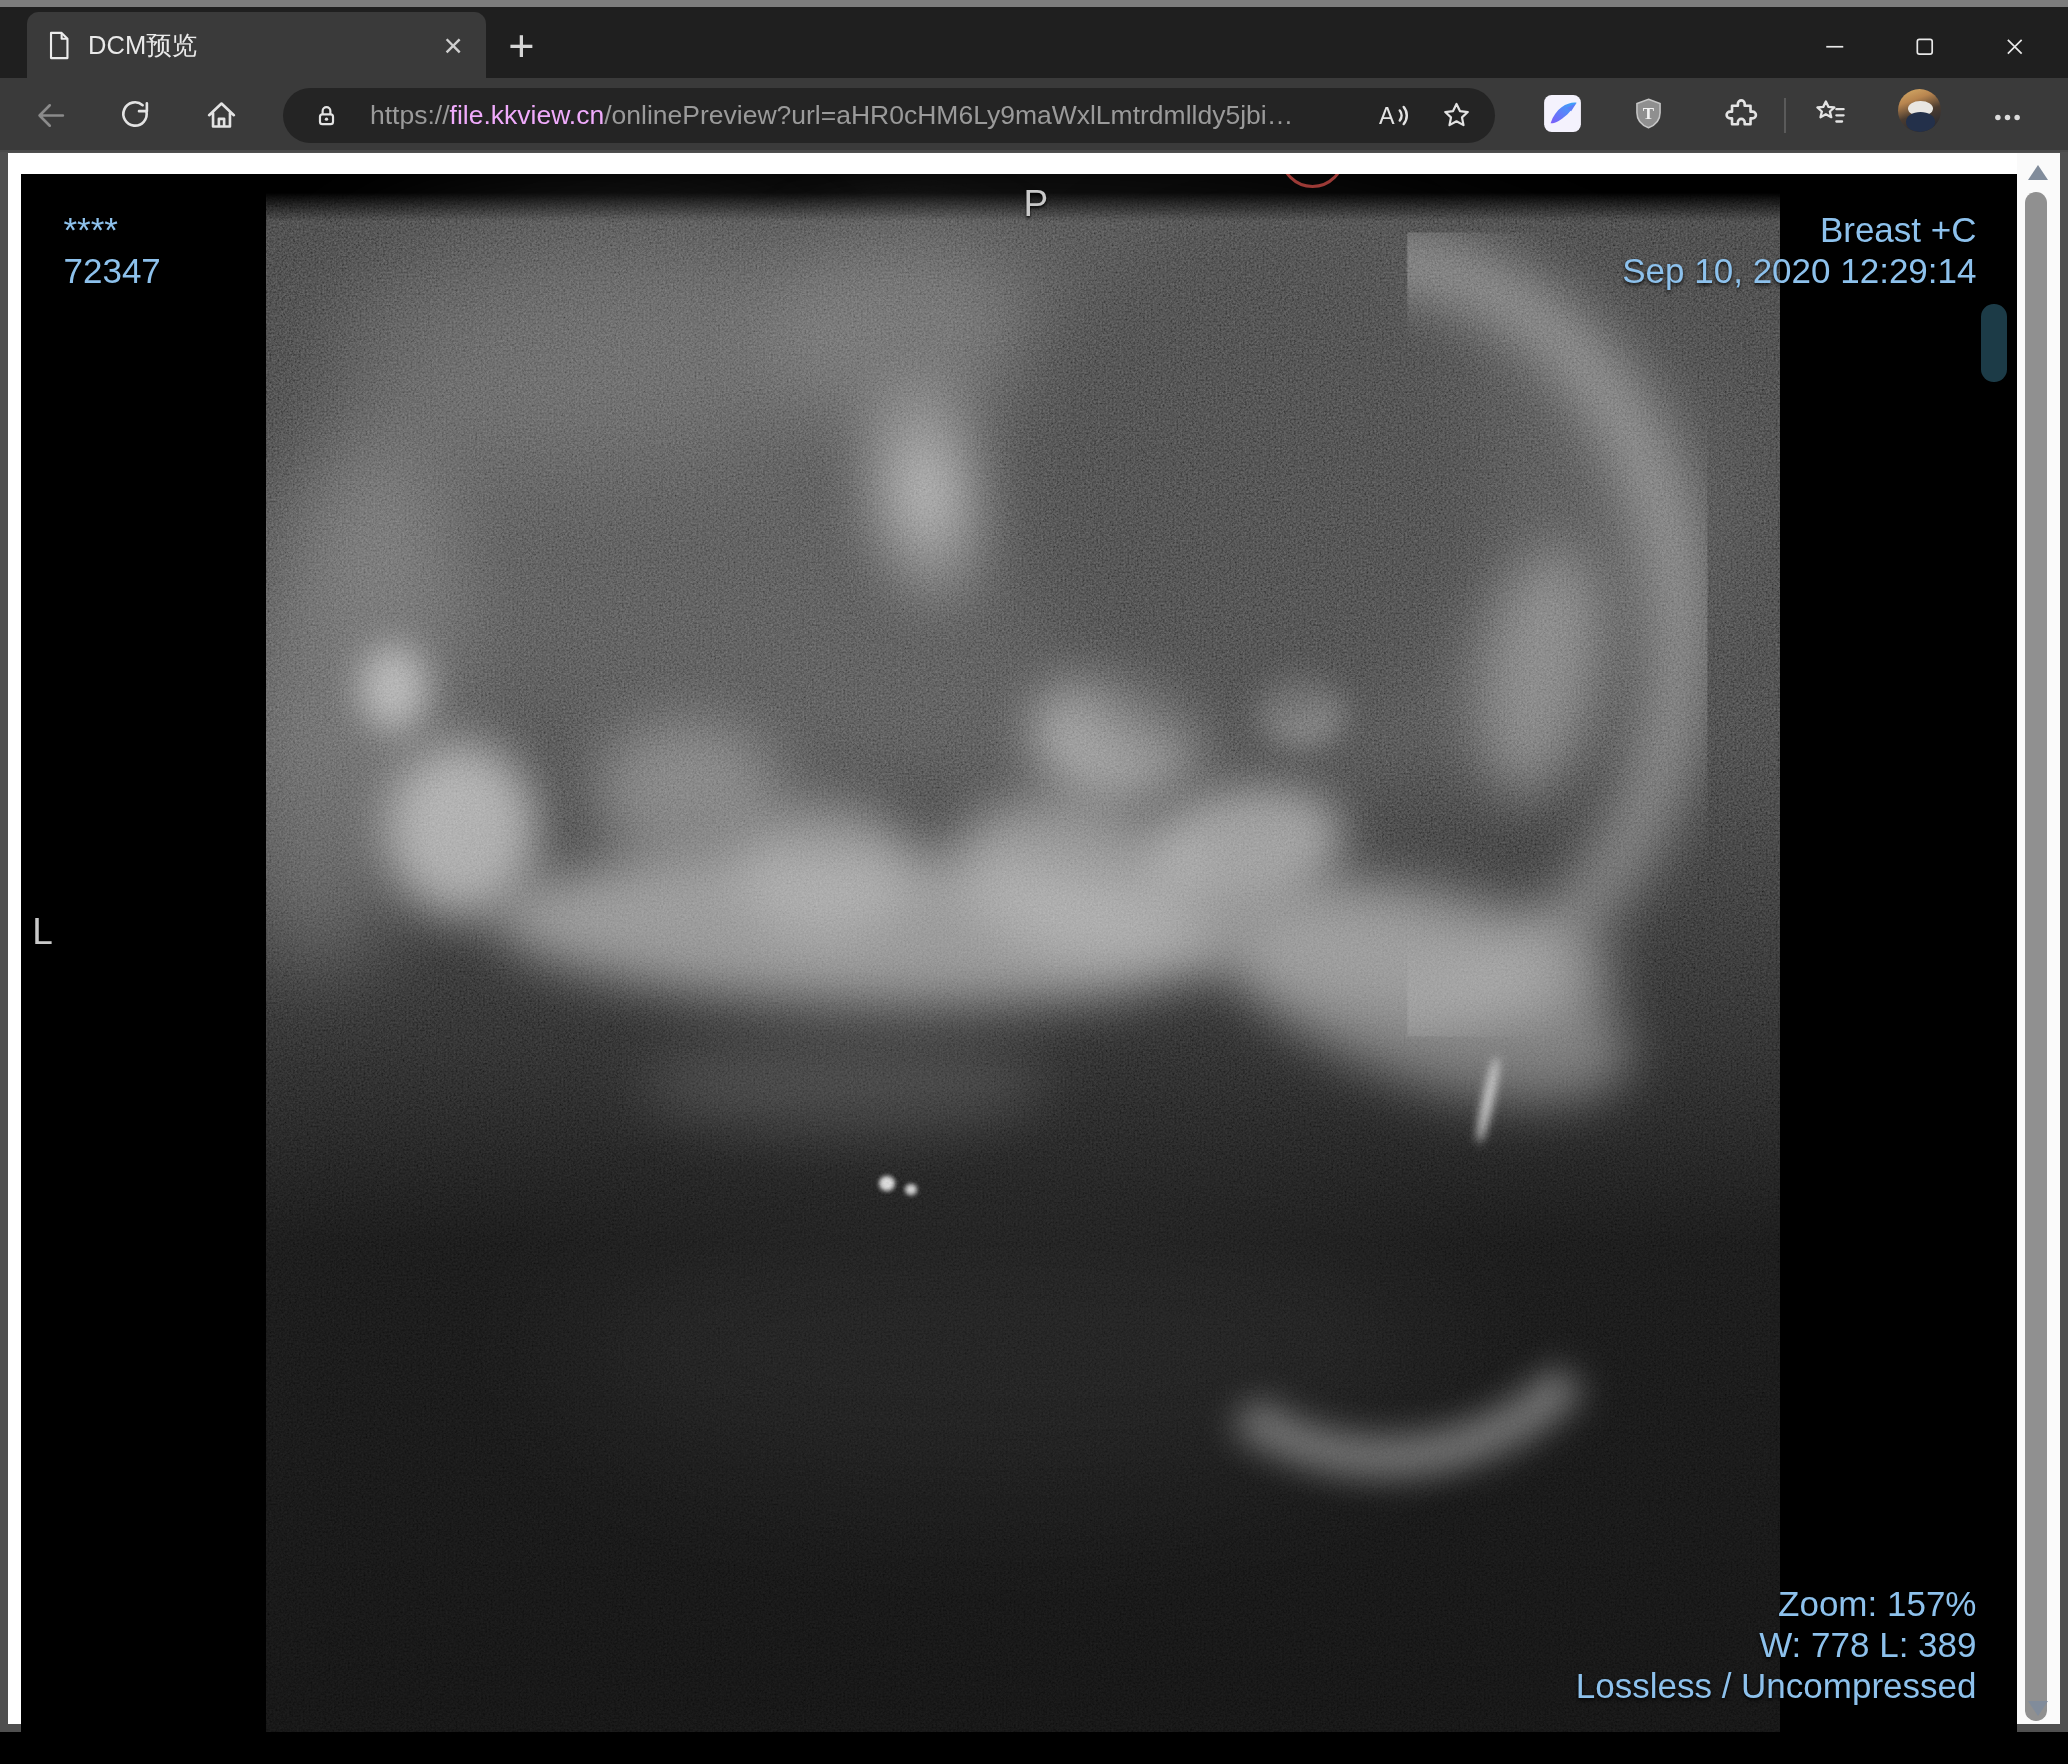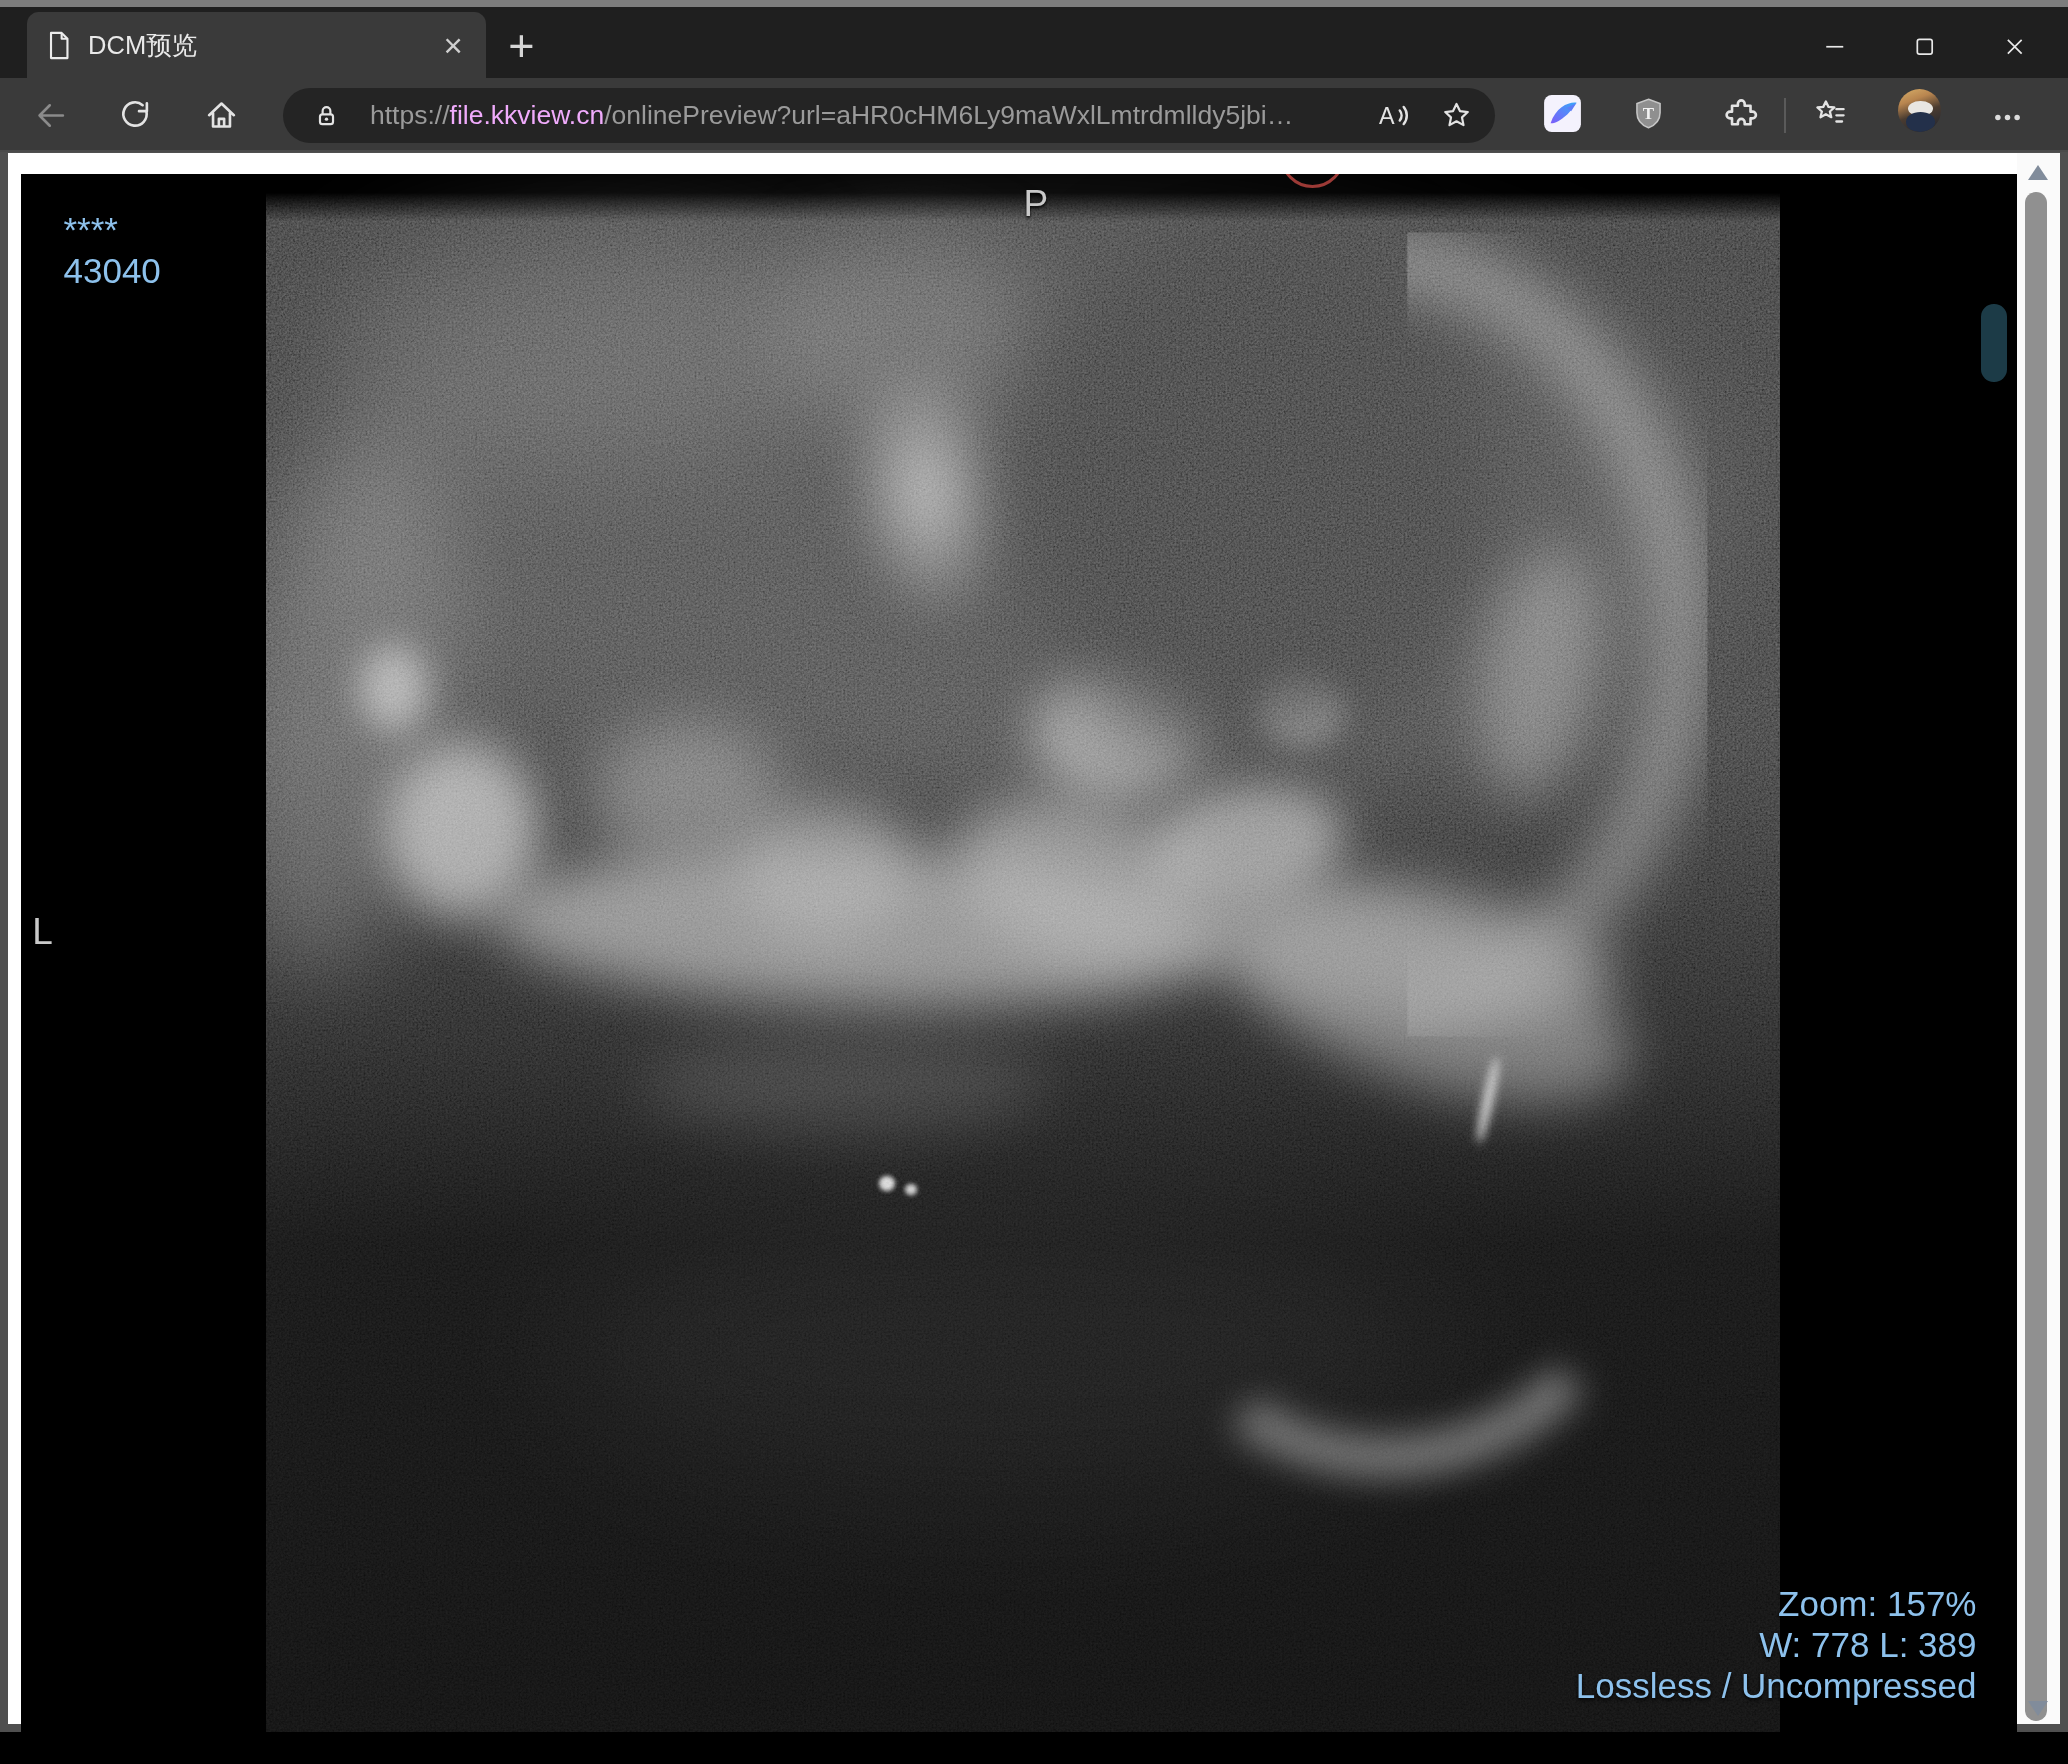--- a/index.html
+++ b/index.html
@@ -254,21 +254,25 @@
           </filter>
           <rect width="100%" height="100%" filter="url(#nMult)"></rect>
         </svg>
       </div>
 
       <div class="anno-circle"></div>
       <div class="scroll-indicator"></div>
 
       <div class="ovl" style="left:42px;top:35px;">
         <div>****</div>
-        <div>43040</div>
+        <div>72347</div>
+      </div>
+      <div class="ovl right" style="right:41px;top:35px;">
+        <div>Breast +C</div>
+        <div>Sep 10, 2020 12:29:14</div>
       </div>
       <div class="marker" style="left:1002px;top:9.8px;">P</div>
       <div class="marker" style="left:10.8px;top:737px;">L</div>
       <div class="ovl right" style="right:41px;bottom:41px;">
         <div>Zoom: 157%</div>
         <div>W: 778 L: 389</div>
         <div>Lossless / Uncompressed</div>
       </div>
     </div>
 

